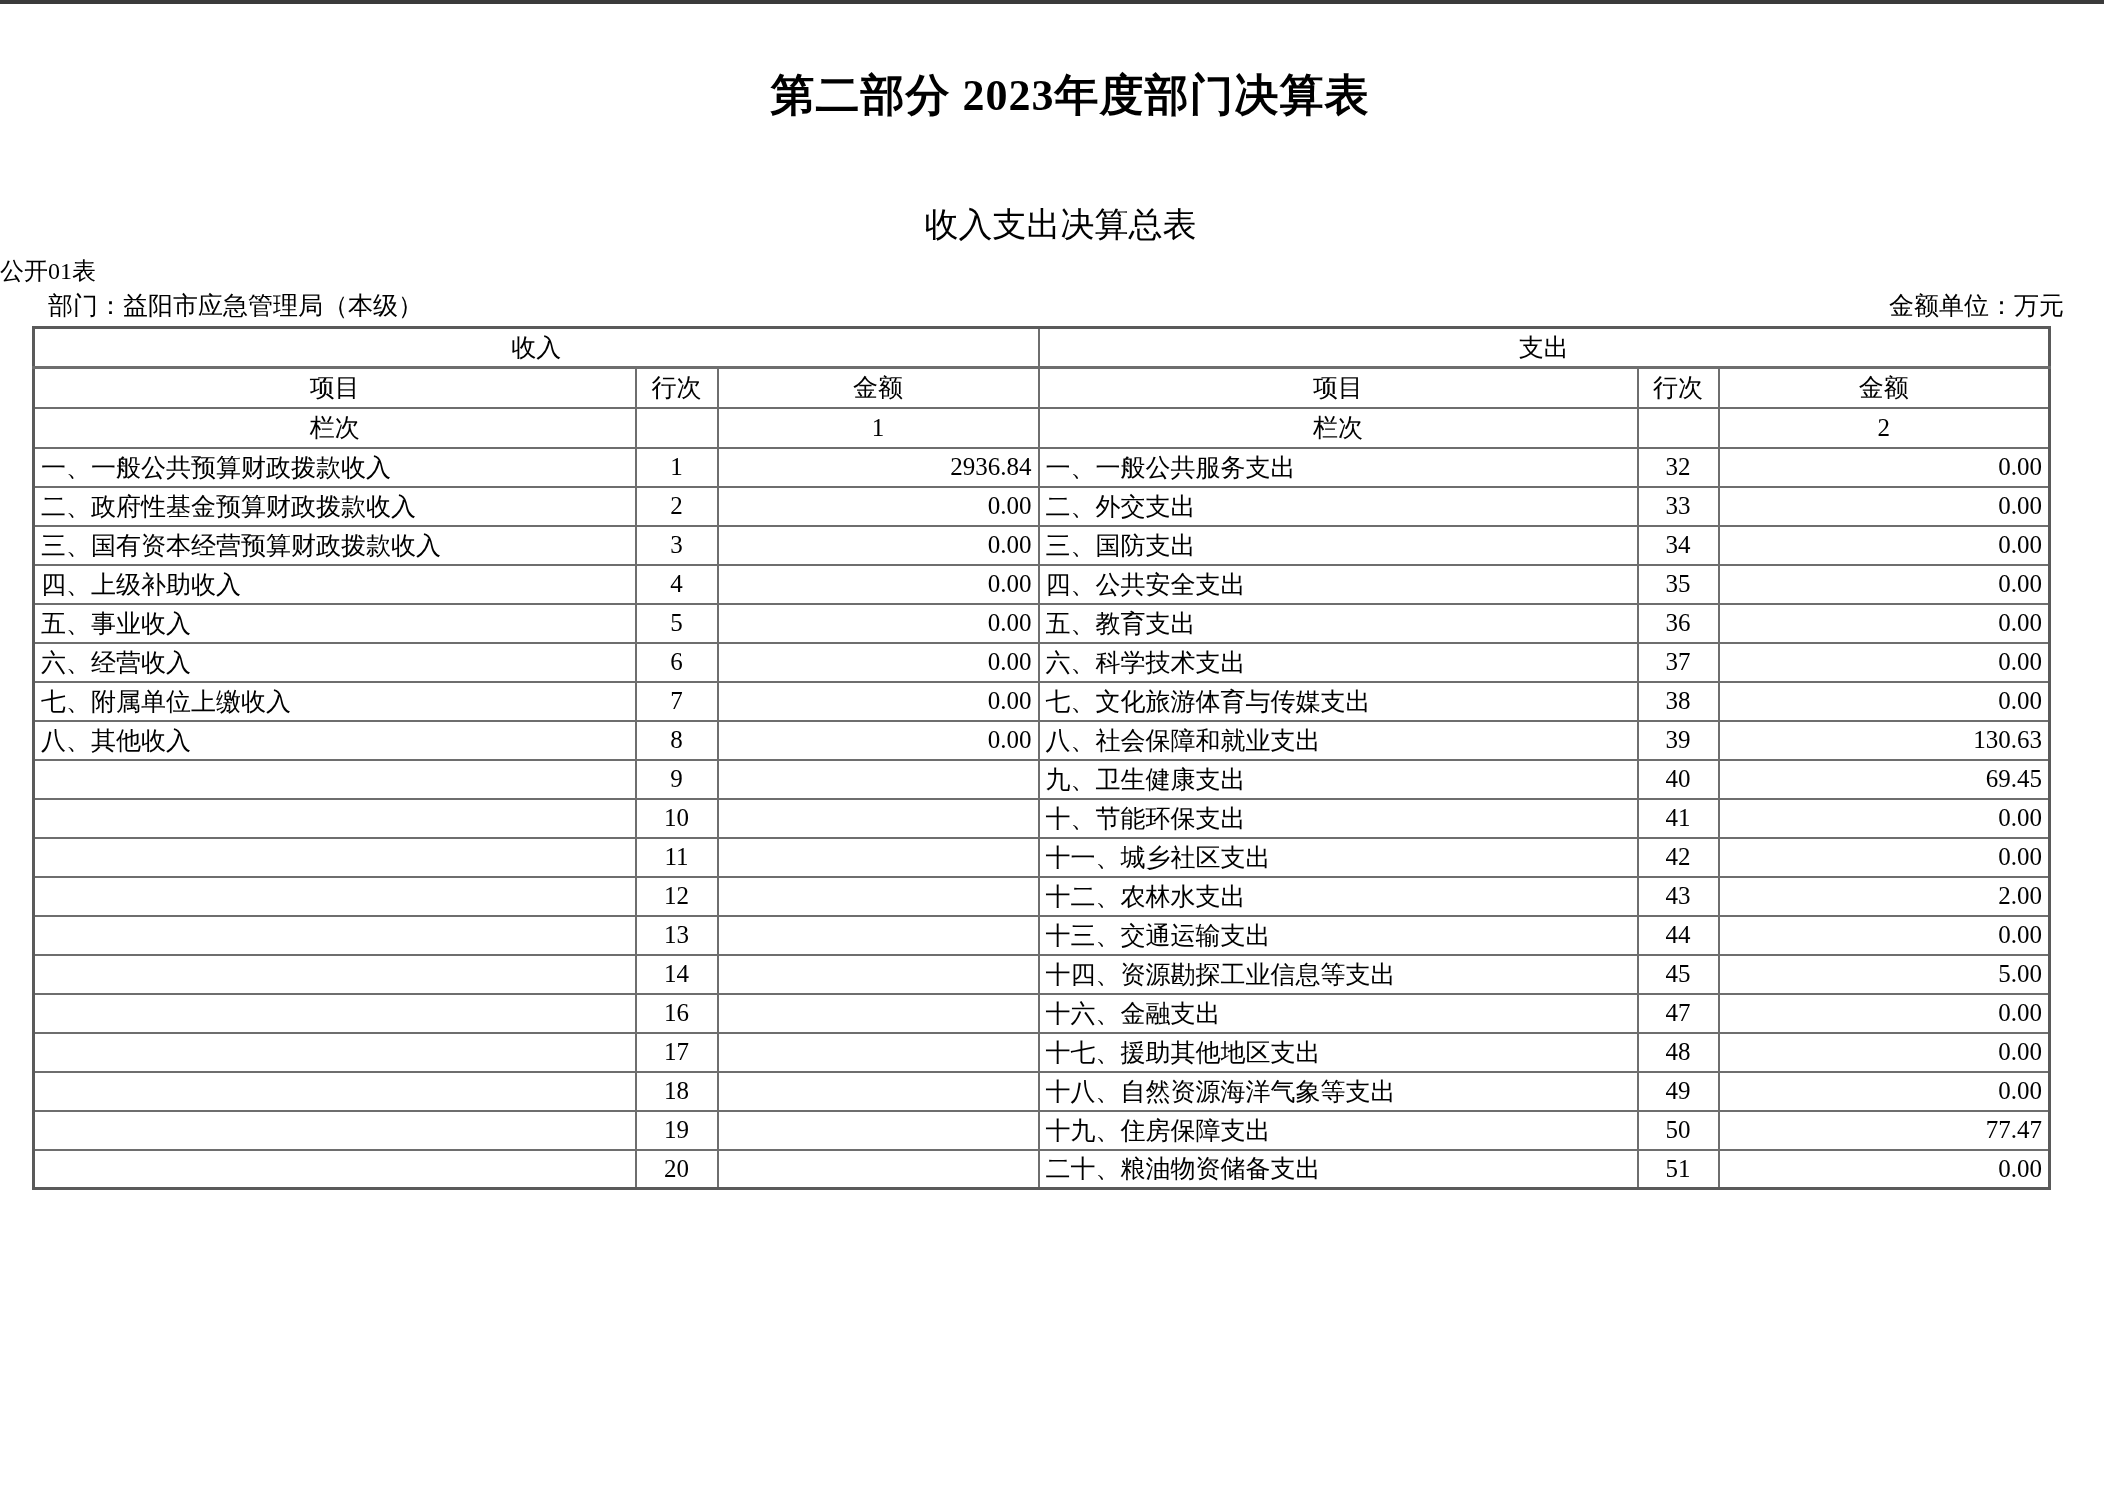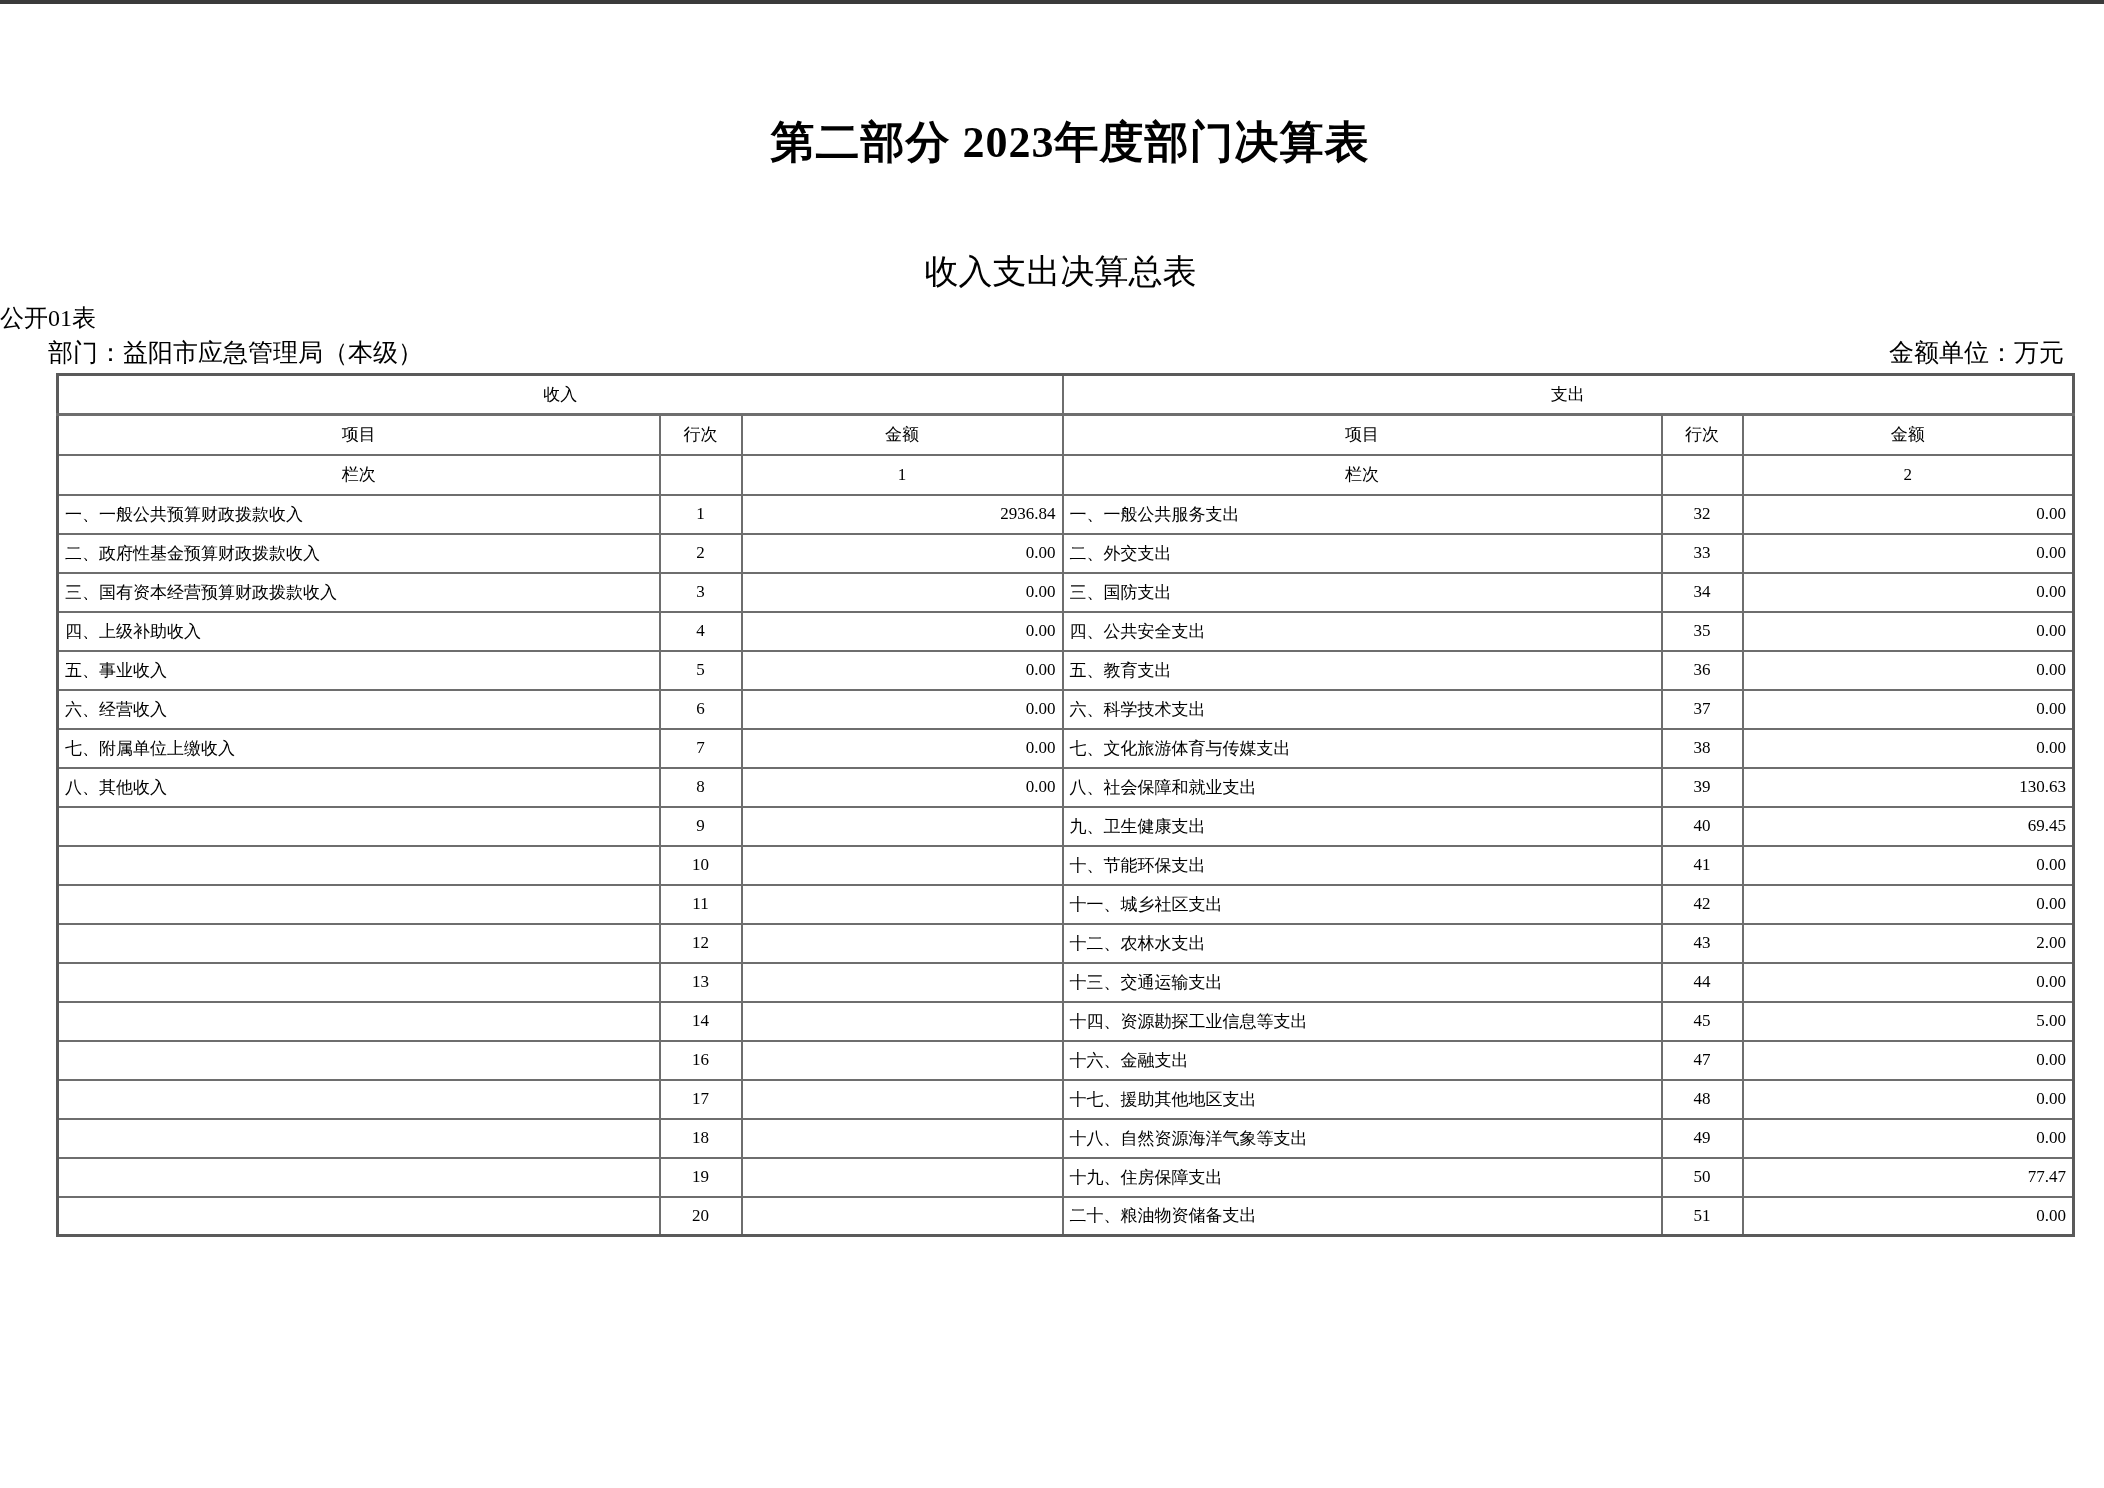--- a/index.html
+++ b/index.html
@@ -5,42 +5,42 @@
   * { margin:0; padding:0; box-sizing:border-box; }
   html,body { background:#ffffff; }
   body {
     width:2104px; height:1488px;
     position:relative; overflow:hidden;
     font-family:"Liberation Serif","DejaVu Serif",serif;
     color:#000;
   }
   .topbar { width:100%; height:4px; background:#3a3a3a; }
   .title {
-    margin-top:115px; text-align:center;
+    margin-top:68px; text-align:center;
     font-size:44px; font-weight:bold; line-height:48px;
     letter-spacing:1px;
     padding-left:36px;
   }
   .subtitle {
     margin-top:86px; text-align:center;
     font-size:34px; line-height:38px;padding-left:17px;
   }
   .table-code {
     margin-top:14px; margin-right:40px;
     font-size:24px; line-height:26px;
   }
   .meta-row {
     margin:8px 40px 6px 48px;
     display:flex; justify-content:space-between;
     font-size:25px; line-height:28px;
   }
   table.budget {
-    margin-left:56px; width:2016px;
+    margin-left:32px; width:2016px;
     border-collapse:collapse; table-layout:fixed;
-    font-size:17px;
+    font-size:25px;
   }
   table.budget td {
     border:2px solid #6e6e6e;
     height:39px; padding:0 6px;
     overflow:hidden; white-space:nowrap;
   }
   table.budget tr.hdr td { height:40px; text-align:center; }
   td.item   { text-align:left;  padding-left:3px; }
   td.lineno { text-align:center; }
   td.amount { text-align:right; padding-right:6px; }

